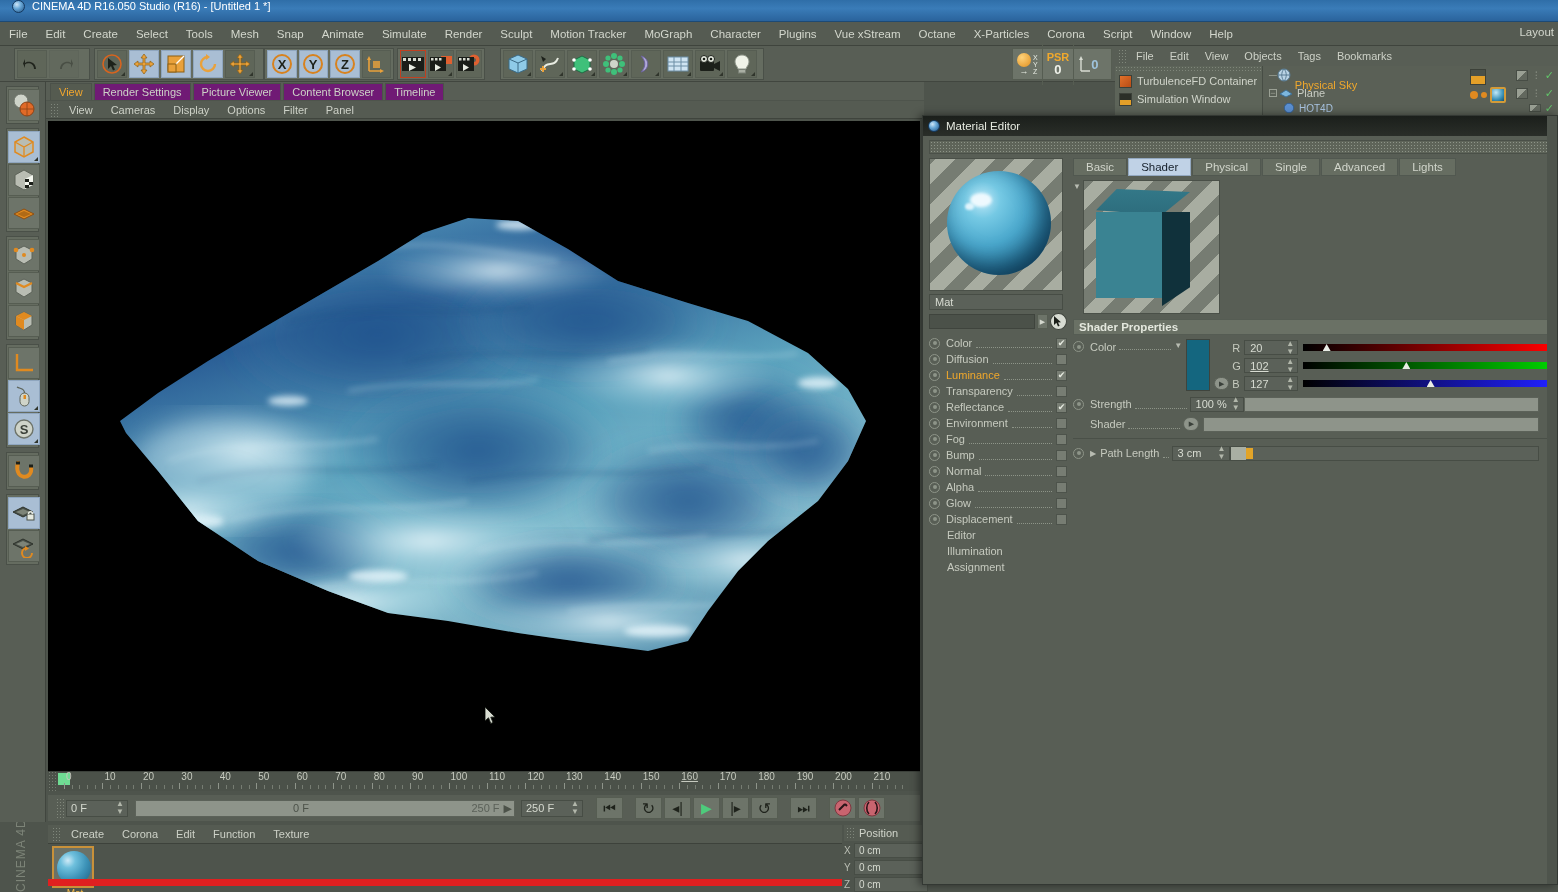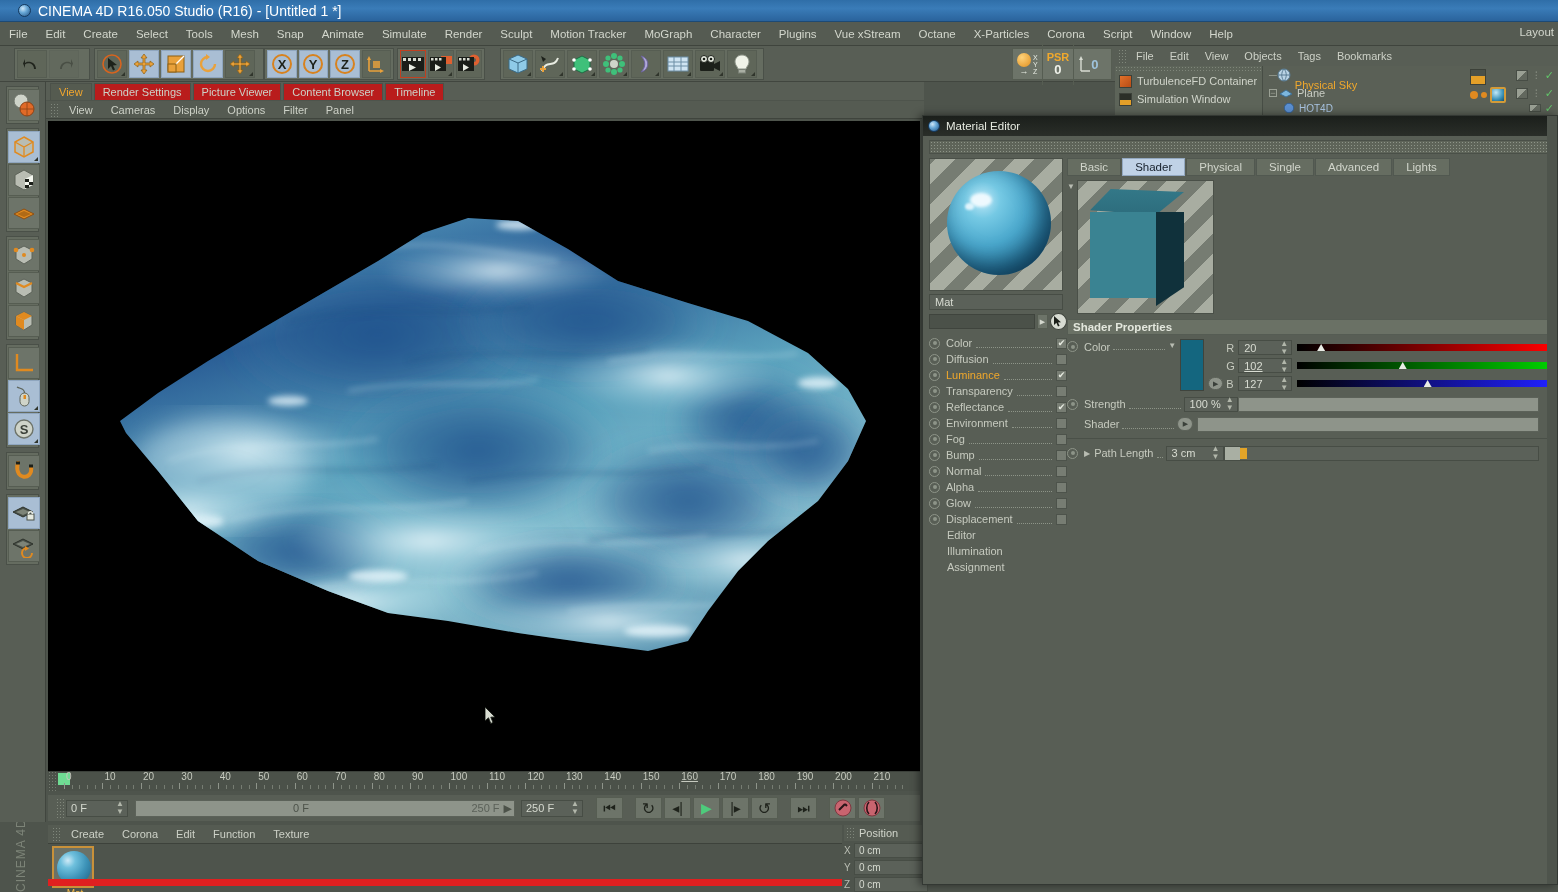--- a/index.html
+++ b/index.html
@@ -12,22 +12,22 @@
     background: #4e544c;
     color: #c9cdc4;
     -webkit-font-smoothing: antialiased;
   }
   #app { position: relative; width: 1558px; height: 892px; }
 
   
   .titlebar {
     position: absolute; left: 0; top: 0; width: 1558px; height: 22px;
     background: linear-gradient(to bottom, #2f6ea8 0%, #3a7cb8 40%, #2a639c 100%);
-    display: flex; align-items: center; padding-left: 18px;
-    color: #ffffff; font-size: 14px;
+    display: flex; padding-left: 12px;
+    color: #ffffff; font-size: 11px;
     border-bottom: 1px solid #1d4a75;
   }
   .titlebar .c4dicon {
     width: 13px; height: 13px; border-radius: 50%;
     background: radial-gradient(circle at 35% 32%, #cfe6f7 0%, #6aa9d8 40%, #1d4f82 100%);
     border: 1px solid #15395e;
     margin-right: 7px; flex: 0 0 auto;
   }
 
   
@@ -104,21 +104,21 @@
   .lbtn .corner { position:absolute; right:1px; bottom:1px; width:0;height:0;
     border-left:4px solid transparent; border-bottom:4px solid #30352c;}
 
   
   .vp-tabs {
     position: absolute; left: 46px; top: 82px; width: 878px; height: 18px;
     background: #585e55; display: flex; align-items: flex-end; padding-left: 4px;
   }
   .vtab {
     padding: 2px 8px 2px 8px; font-size: 11px; color:#cdd1c7;
-    background:#b91c1c; border:1px solid #4b5149; border-bottom:none; margin-right:2px;
+    background:#701a75; border:1px solid #4b5149; border-bottom:none; margin-right:2px;
     cursor: default;
   }
   .vtab.active { color:#f2a72e; background:#555b50; }
   .vp-submenu {
     position: absolute; left: 46px; top: 101px; width: 878px; height: 18px;
     background: #555b52; display:flex; align-items:center; padding-left:4px;
     border-bottom: 1px solid #3f443d;
   }
   .vp-submenu .mi { padding: 2px 9px; font-size:11px; color:#cdd1c7; }
 
@@ -312,21 +312,21 @@
     display:flex;align-items:center;justify-content:center; flex:0 0 auto;
   }
   .chan .radio i { width:4px;height:4px;border-radius:50%;background:#8d9488; display:block;}
   .chan .lbl { white-space:nowrap; }
   .chan .dots { flex:1; border-bottom:1px dotted #8d9488; margin:0 4px; height:9px; }
   .chan .chk {
     width:11px;height:11px;background:#777d73;border:1px solid #4d534b;
     display:flex;align-items:center;justify-content:center;font-size:9px;color:#e6eae0; flex:0 0 auto;
   }
 
-  .mated-right { flex:1; }
+  .mated-right { flex:1; margin-left:6px; }
   .me-tabs { display:flex; gap:1px; }
   .me-tab {
     padding:2px 12px; font-size:11.5px; color:#d1d5cb; background:#666d61;
     border:1px solid #515850; cursor:default;
   }
   .me-tab.active { background:#c0d2e6; color:#16202b; border-color:#93a8c0;}
   .shader-prev-row { display:flex; margin-top:4px; }
   .tri-toggle {
     width:10px; padding-top:2px; color:#b8bcb2; font-size:8px;
   }

